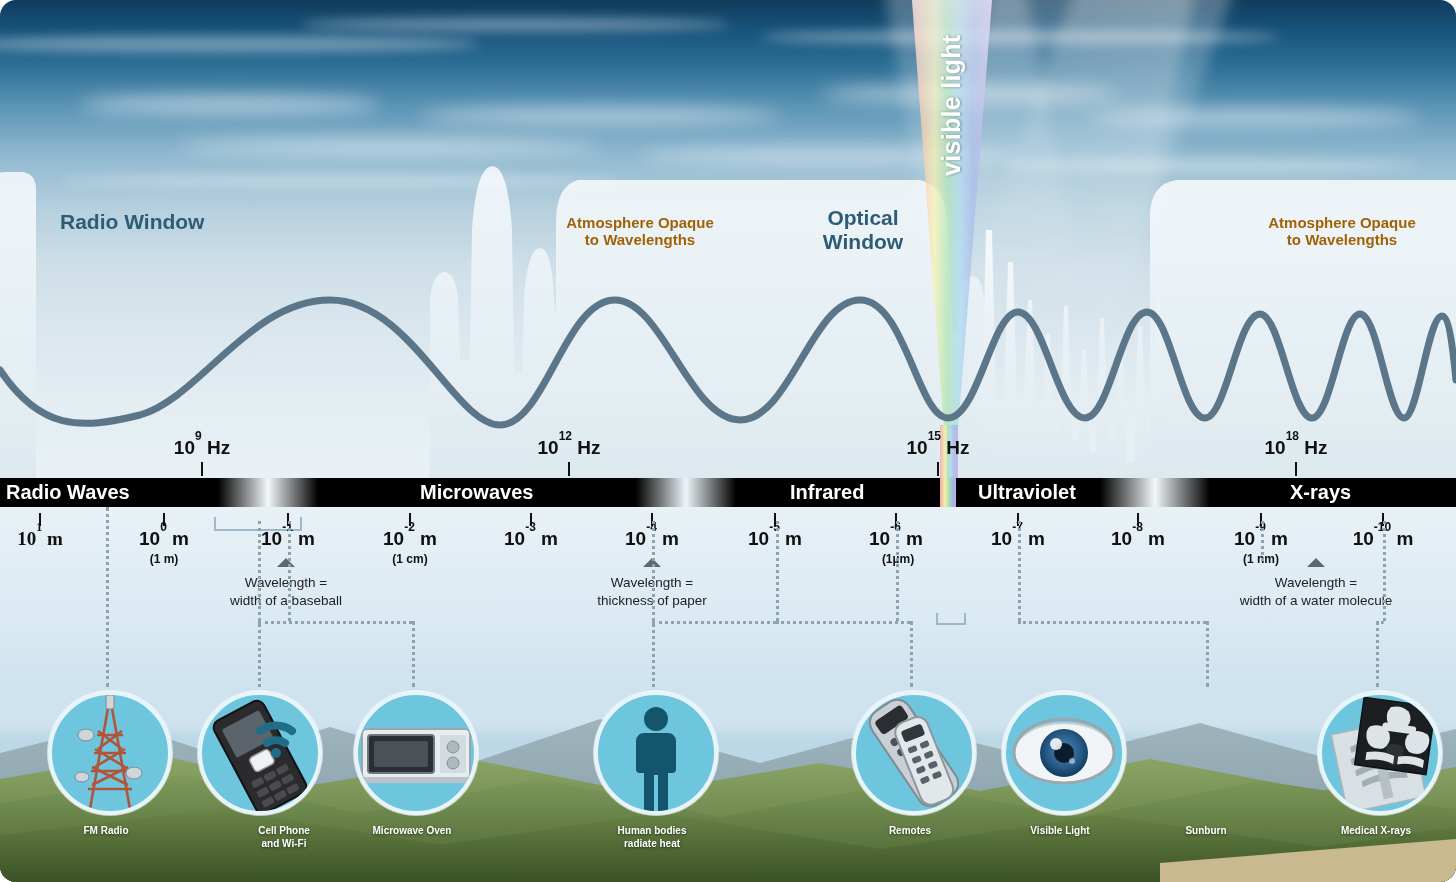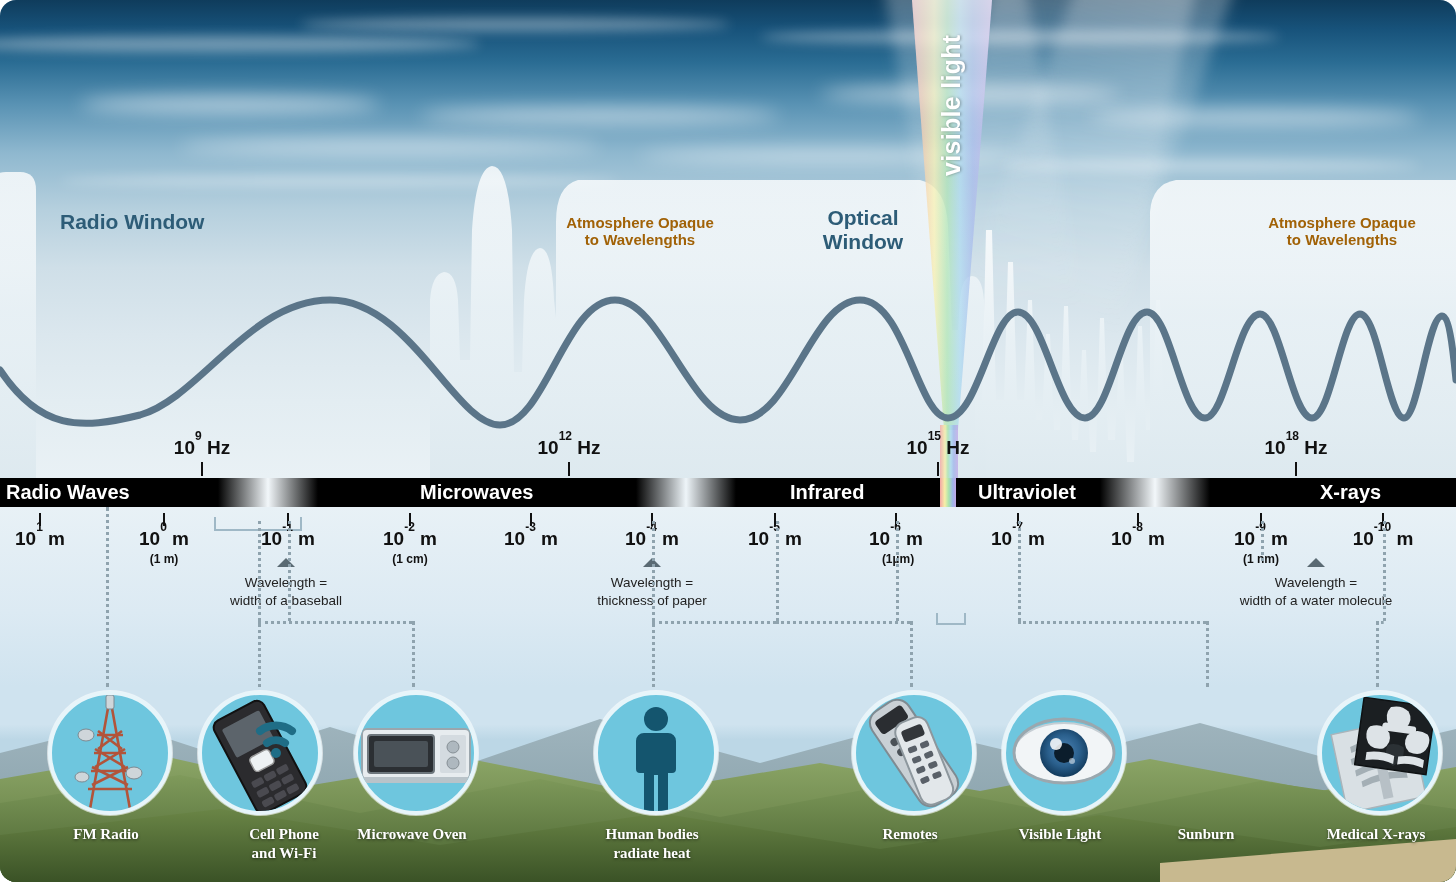--- a/index.html
+++ b/index.html
@@ -70,24 +70,23 @@
   .dot-v{position:absolute;width:0;border-left:3px dotted #8fa3ae;}
   .dot-h{position:absolute;height:0;border-top:3px dotted #8fa3ae;}
   
   .circ{
     position:absolute;border-radius:50%;
     background:#6ec6de;border:4px solid #e7f5fa;
     box-shadow:0 0 0 1px rgba(255,255,255,.6);
     overflow:hidden;
   }
   .iconlab{
-    position:absolute;color:#fff;font-weight:bold;font-size:15px;line-height:1.25;
+    position:absolute;color:#fff;font-weight:bold;font-size:10px;line-height:1.25;
     text-align:center;transform:translateX(-50%);white-space:nowrap;
     text-shadow:0 1px 3px rgba(0,0,0,.55);
-    font-family:Liberation Serif, serif;
   }
 </style>
 </head>
 <body>
 
 <div id="stage">
 
   <div class="sky">
     <div class="sunray" style="left:1000px;transform:rotate(12deg);"></div>
     <div class="sunray" style="left:1090px;transform:rotate(20deg);width:150px;"></div>
@@ -208,21 +207,21 @@
 
   <div class="bar">
     <div class="fade" style="left:218px;width:100px;background:linear-gradient(90deg,#000,#f2f7fa 50%,#000);"></div>
     <div class="fade" style="left:636px;width:100px;background:linear-gradient(90deg,#000,#eef5f9 50%,#000);"></div>
     <div class="fade" style="left:1100px;width:110px;background:linear-gradient(90deg,#000,#f2f7fa 50%,#000);"></div>
     <div class="rainslit" style="left:940px;background:linear-gradient(90deg,#f2a6a6,#f7efa8 30%,#a9e3ae 55%,#9fb4ea 80%,#c0a8e6);"></div>
     <div class="bandname" style="left:6px;">Radio Waves</div>
     <div class="bandname" style="left:420px;">Microwaves</div>
     <div class="bandname" style="left:790px;">Infrared</div>
     <div class="bandname" style="left:978px;">Ultraviolet</div>
-    <div class="bandname" style="left:1320px;">X-rays</div>
+    <div class="bandname" style="left:1290px;">X-rays</div>
   </div>
 
   <div class="lower">
 
     <div class="hills">
       <svg viewBox="0 0 1456 215" preserveAspectRatio="none" style="width:1456px;height:215px;display:block;">
         <defs>
           <linearGradient id="mount" x1="0" y1="0" x2="0" y2="1">
             <stop offset="0%" stop-color="#9fb4bd"></stop>
               <stop offset="100%" stop-color="#7f9aa4"></stop>
@@ -245,21 +244,21 @@
         <path fill="url(#greenA)" d="M0,136 L180,108 L360,146 L540,112 L720,150 L900,116 L1080,150 L1260,114 L1456,142 L1456,215 L0,215 Z"></path>
         <path fill="url(#greenC)" d="M0,168 L220,142 L440,178 L660,146 L880,182 L1100,148 L1320,180 L1456,160 L1456,215 L0,215 Z"></path>
         <path fill="#c8b98f" d="M1160,196 L1456,172 L1456,215 L1160,215 Z"></path>
       </svg>
     </div>
 
     <div class="bracket" style="left:214px;top:10px;width:84px;height:12px;"></div>
 
     <div>
       <div class="mtick" style="left:40px;top:6px;"></div>
-      <div class="mlab" style="left:40px;top:20px;">10<sup>1</sup> m</div>
+      <div class="mlab" style="left:40px;top:20px;font-family:Liberation Serif, serif;">10<sup>1</sup> m</div>
 
       <div class="mtick" style="left:164px;top:6px;"></div>
       <div class="mlab" style="left:164px;top:20px;">10<sup>0</sup> m</div>
       <div class="msub" style="left:164px;top:45px;">(1 m)</div>
 
       <div class="mtick" style="left:288px;top:6px;"></div>
       <div class="mlab" style="left:288px;top:20px;">10<sup>-1</sup> m</div>
 
       <div class="mtick" style="left:410px;top:6px;"></div>
       <div class="mlab" style="left:410px;top:20px;">10<sup>-2</sup> m</div>

